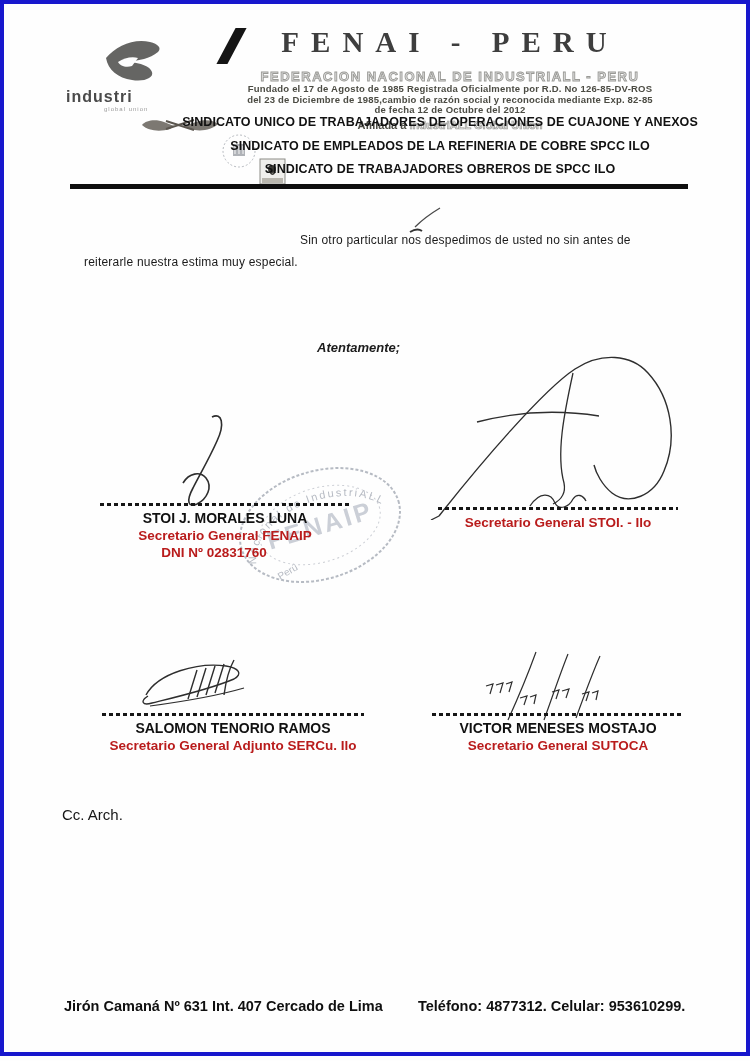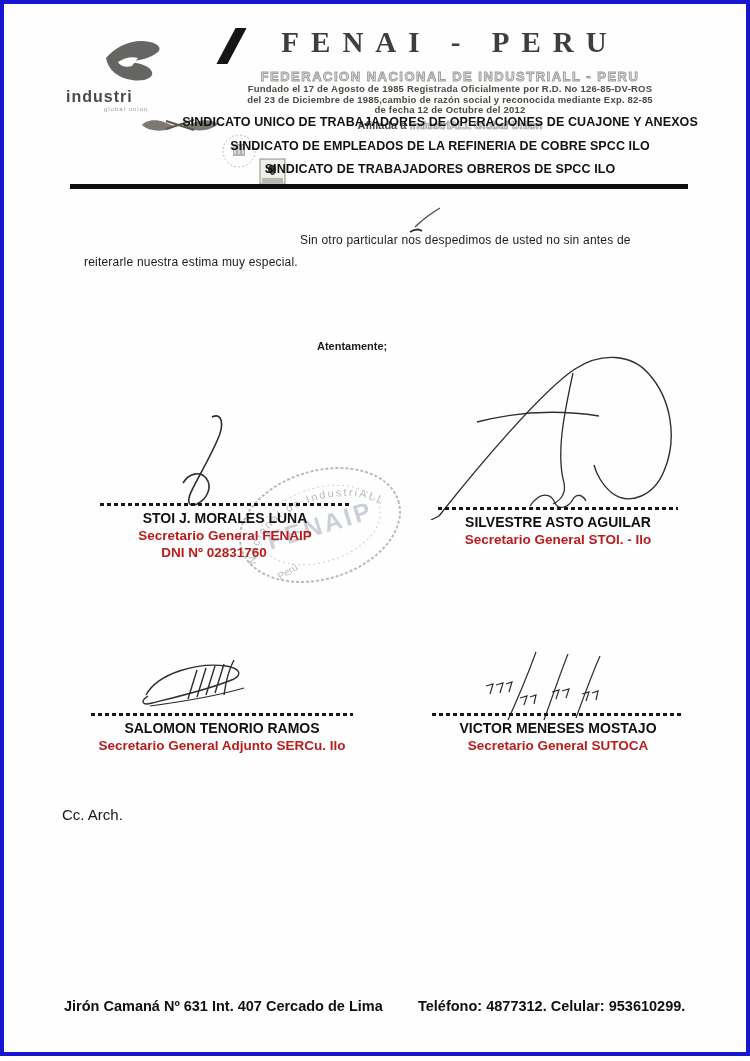--- a/index.html
+++ b/index.html
@@ -25,21 +25,21 @@
   .affil{font-size:11px;font-weight:bold;color:#4b4b43;margin-top:3px;}
   .affil .outline-txt{-webkit-text-stroke:0.7px #9a9a96;}
 
   
   .unions{left:120px;top:115px;width:640px;text-align:center;}
   .union-row{font-size:12.5px;font-weight:bold;color:#111;margin-bottom:9.5px;letter-spacing:0.1px;}
   .rule{left:70px;top:184px;width:618px;height:5px;background:#0e0e0e;}
 
   
   .body-line{font-size:12px;color:#1b1b1b;letter-spacing:0.2px;}
-  .salutation{font-size:11px;font-weight:bold;}
+  .salutation{font-size:13px;font-weight:bold;font-style:italic;}
 
   
   .sig-block{text-align:center;}
   .dashline{height:3px;background:repeating-linear-gradient(90deg,#161616 0 4px,transparent 4px 7px);margin-bottom:4px;}
   .sig-name{font-size:14px;font-weight:bold;color:#101010;line-height:17px;}
   .sig-title{font-size:13.5px;font-weight:bold;color:#b91c1c;line-height:17px;}
 
   .cc{font-size:15px;color:#161616;}
   .footer-txt{font-size:14.5px;font-weight:bold;color:#101010;}
 
@@ -147,25 +147,24 @@
 
   <div class="abs sig-block" style="left:100px;top:503px;width:250px">
     <div class="dashline"></div>
     <div class="sig-name">STOI J. MORALES LUNA</div>
     <div class="sig-title">Secretario General FENAIP</div>
     <div class="sig-title" style="margin-right:22px">DNI Nº 02831760</div>
   </div>
 
   <div class="abs sig-block" style="left:438px;top:507px;width:240px">
     <div class="dashline"></div>
-    <div class="sig-name">SILVESTRE ASTO AGUILAR</div>
     <div class="sig-title">Secretario General STOI. - Ilo</div>
   </div>
 
-  <div class="abs sig-block" style="left:91px;top:713px;width:262px">
+  <div class="abs sig-block" style="left:102px;top:713px;width:262px">
     <div class="dashline"></div>
     <div class="sig-name">SALOMON TENORIO RAMOS</div>
     <div class="sig-title">Secretario General  Adjunto SERCu. Ilo</div>
   </div>
 
   <div class="abs sig-block" style="left:432px;top:713px;width:252px">
     <div class="dashline"></div>
     <div class="sig-name">VICTOR MENESES MOSTAJO</div>
     <div class="sig-title">Secretario General SUTOCA</div>
   </div>

